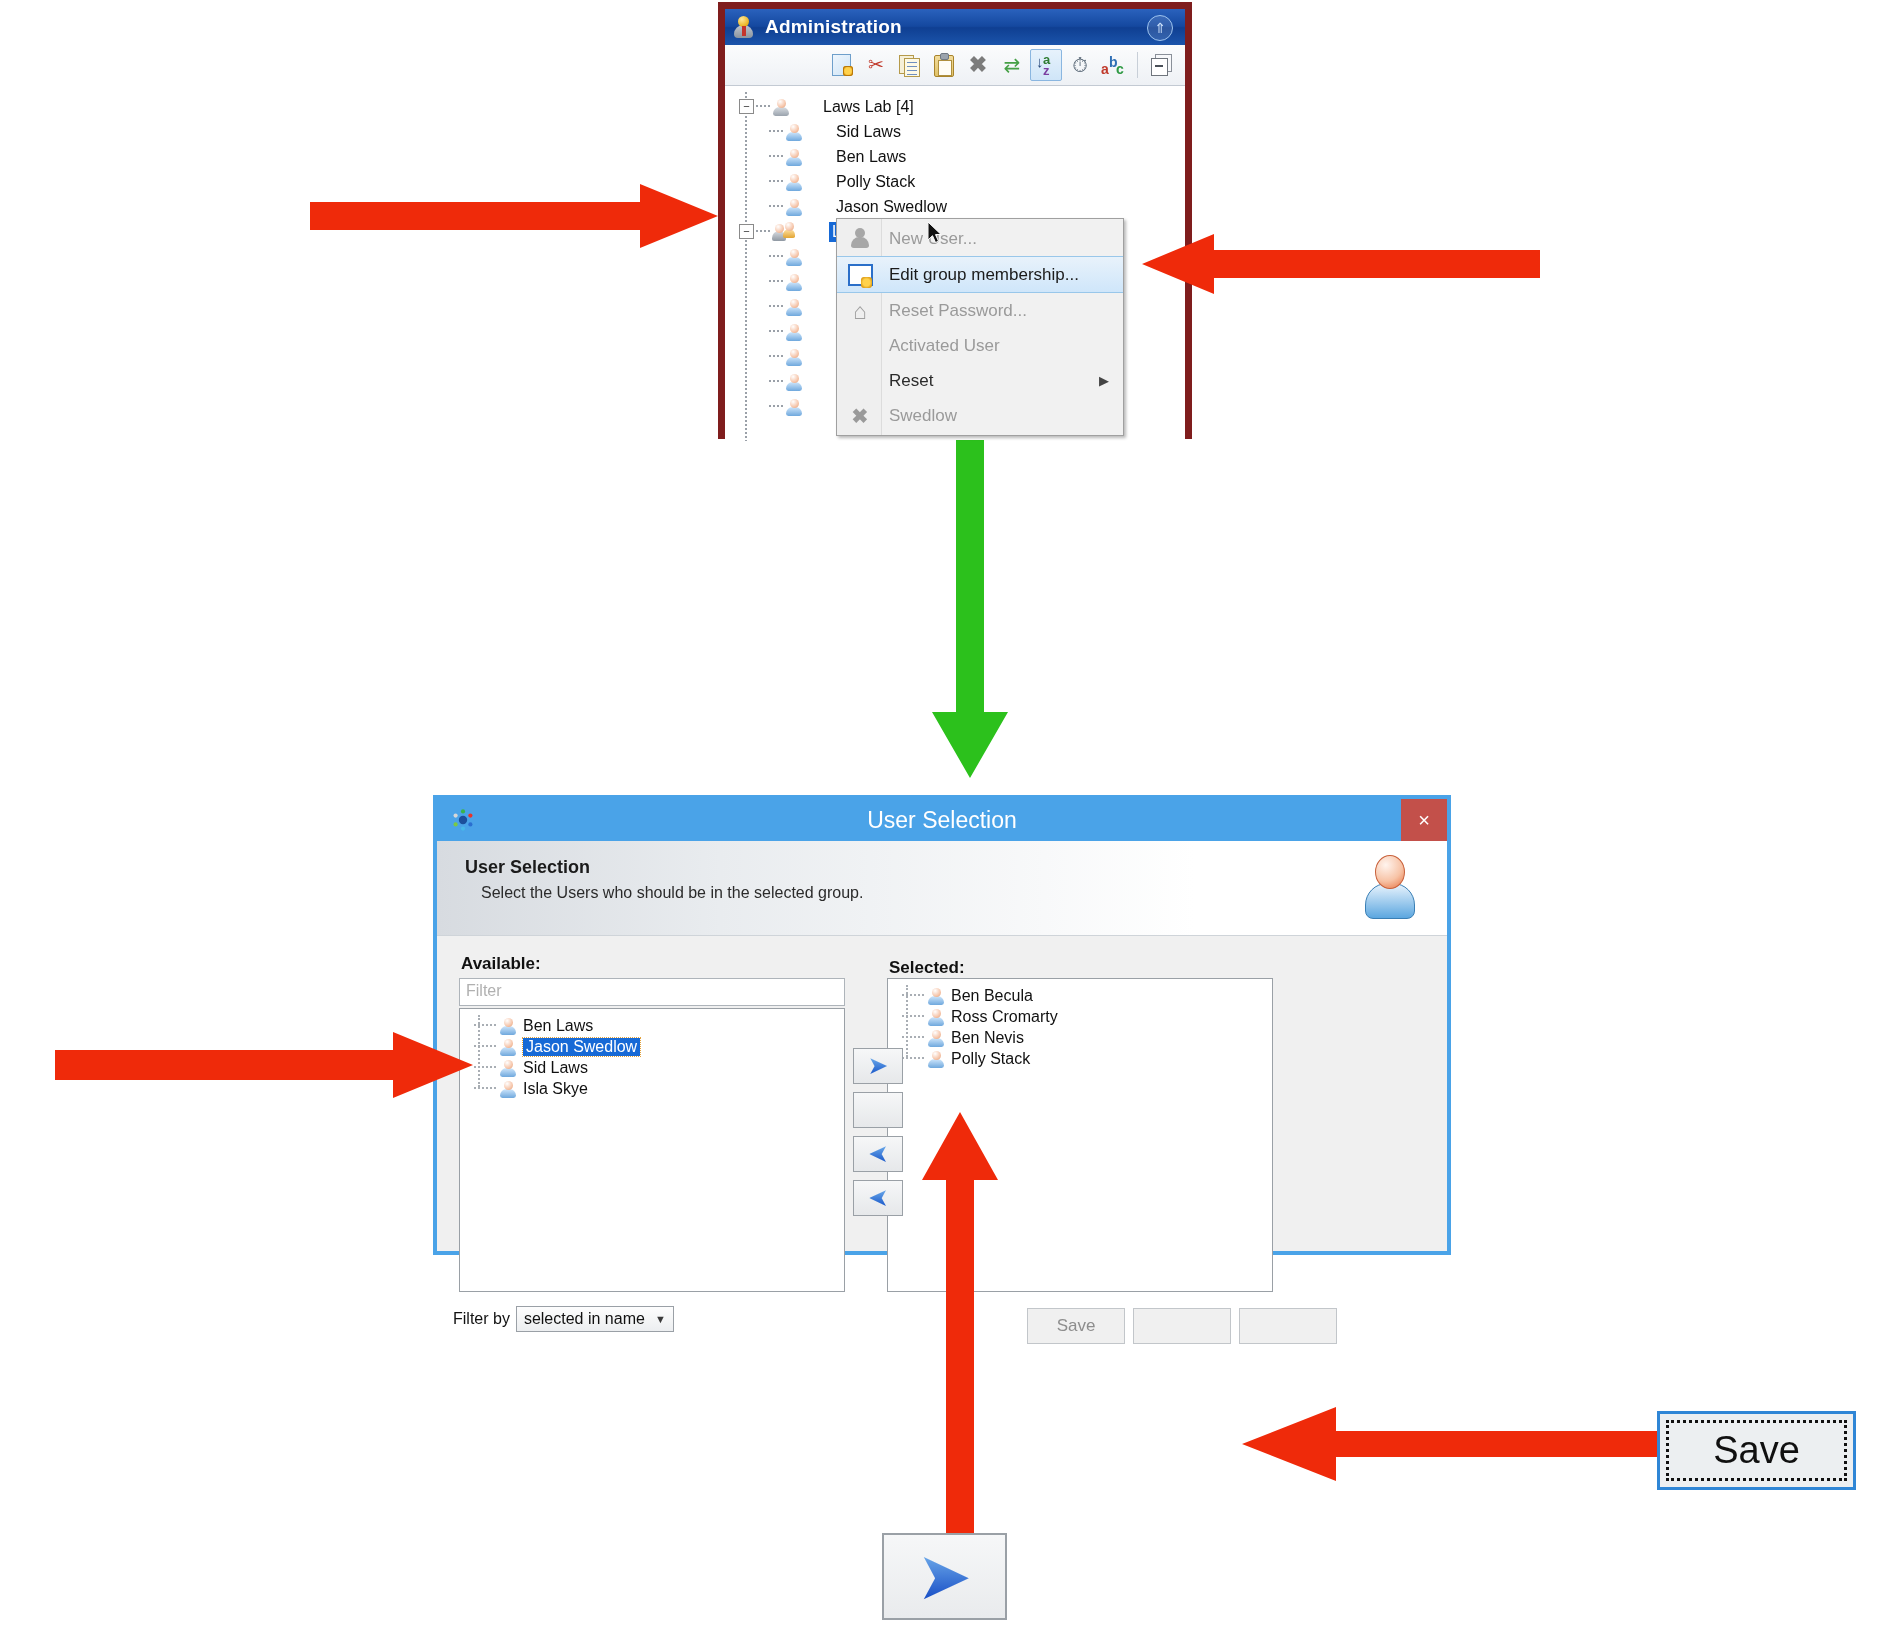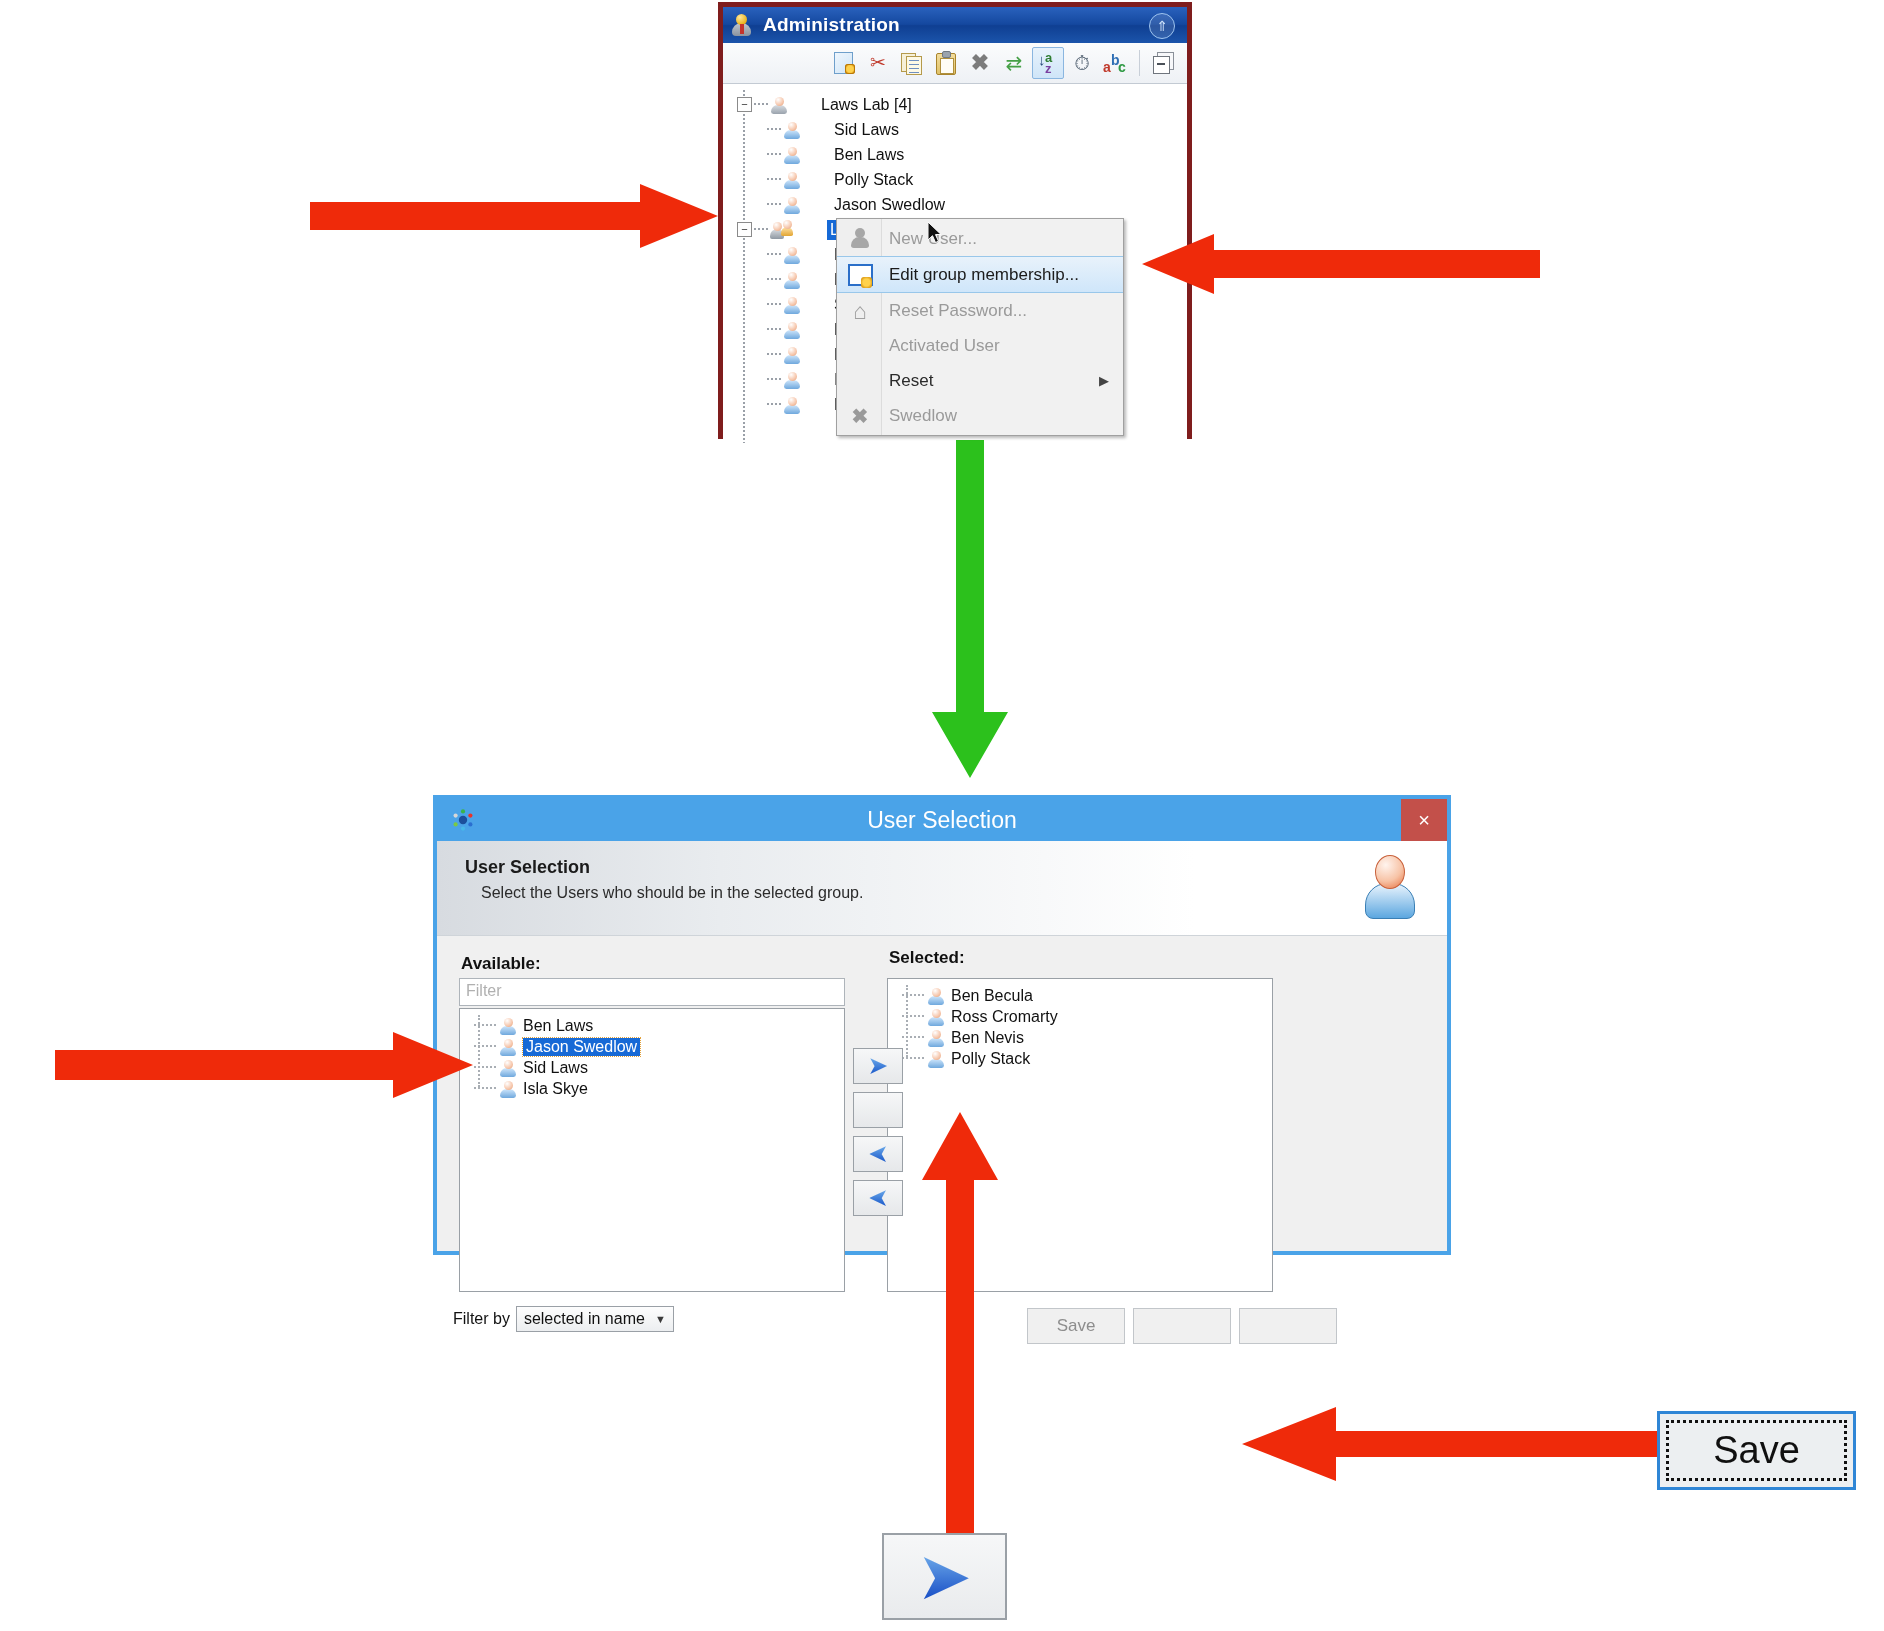--- a/index.html
+++ b/index.html
@@ -12,21 +12,21 @@
     font-family: "Liberation Sans", sans-serif;
     overflow: hidden;
   }
 
   
   #admin-window {
     position: absolute;
     left: 718px; top: 2px;
     width: 474px; height: 437px;
     background: #000000;
-    border: 5px solid #7f1d1d;
+    border: 7px solid #7f1d1d;
     box-sizing: border-box;
   }
   #admin-titlebar {
     height: 36px;
     background: linear-gradient(to bottom, #2a62bd 0%, #14489f 48%, #0f3f92 52%, #1b54ab 100%);
     display: flex; align-items: center;
     padding: 0 8px;
     position: relative;
   }
   #admin-title-text {
@@ -258,21 +258,21 @@
   .av-head{position:absolute;left:12px;top:0;width:28px;height:32px;border-radius:50%;
     background:radial-gradient(circle at 35% 28%,#fff4ee,#f7c3a6 55%,#e8794a 95%);
     border:1px solid #c8603a;}
   .av-body{position:absolute;left:2px;top:28px;width:48px;height:34px;border-radius:22px 22px 8px 8px;
     background:linear-gradient(to bottom,#eaf4fd,#5ca7e0);border:1px solid #3a7fb5;}
 
   #us-body { position:relative; height: calc(100% - 137px); background:#f0f0f0; }
 
   .list-label { position:absolute; font-size:17px; font-weight:bold; color:#111; }
   #available-label { left:24px; top:18px; }
-  #selected-label  { left:452px; top:12px;text-align:center; }
+  #selected-label  { left:452px; top:22px;text-align:center; }
 
   #filter-input {
     position:absolute; left:22px; top:42px; width:386px; height:28px;
     border:1px solid #aeb4ba; background:#ffffff;
     box-sizing:border-box; font-size:16px; color:#b0b0b0;
     padding:3px 6px; font-family:"Liberation Sans", sans-serif;
   }
   .list-box {
     position:absolute; background:#ffffff; border:1px solid #9aa0a6;
     box-sizing:border-box; overflow:hidden;

